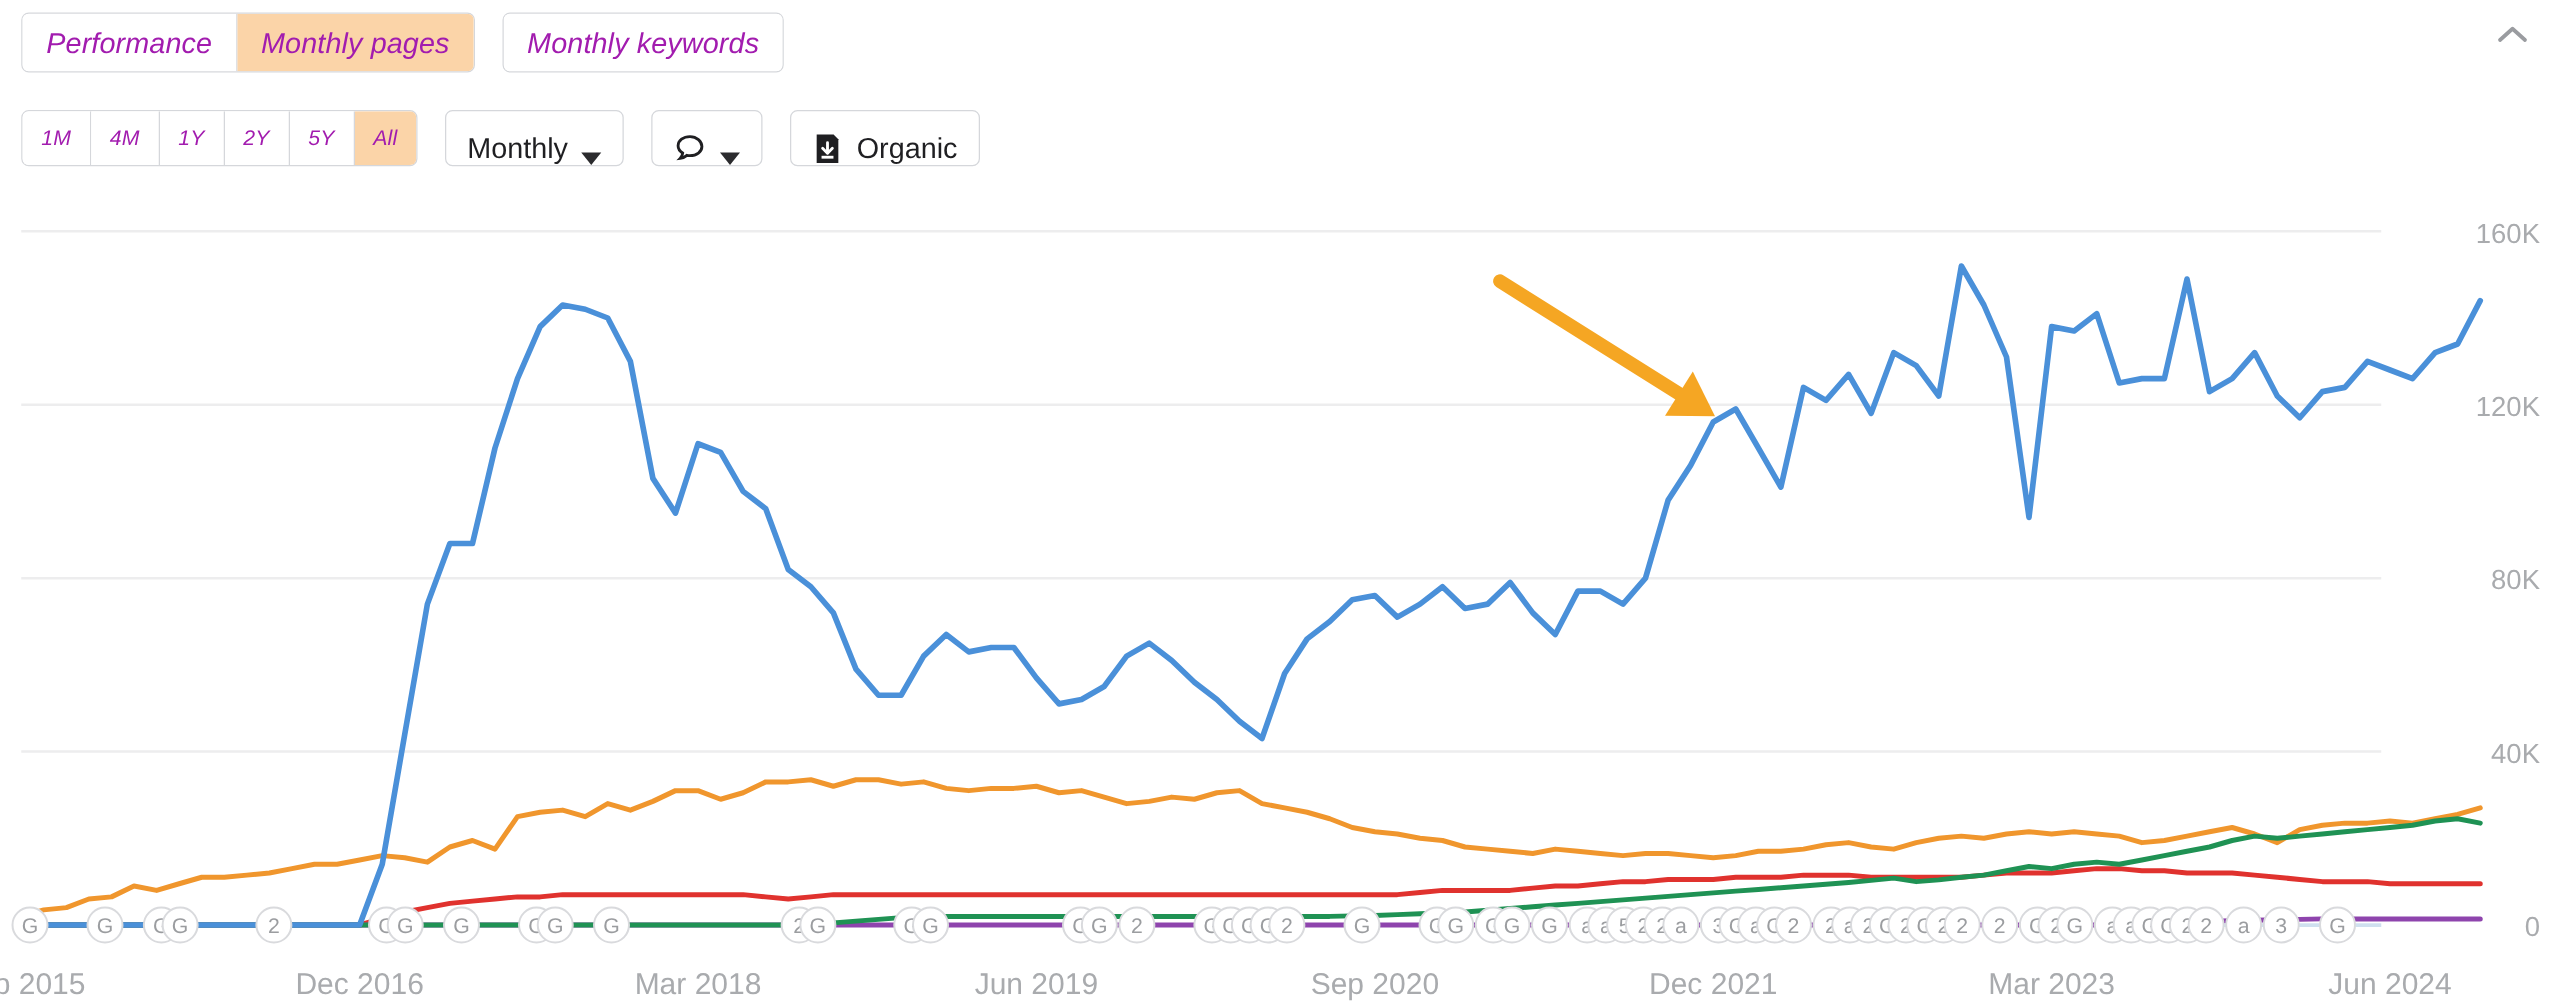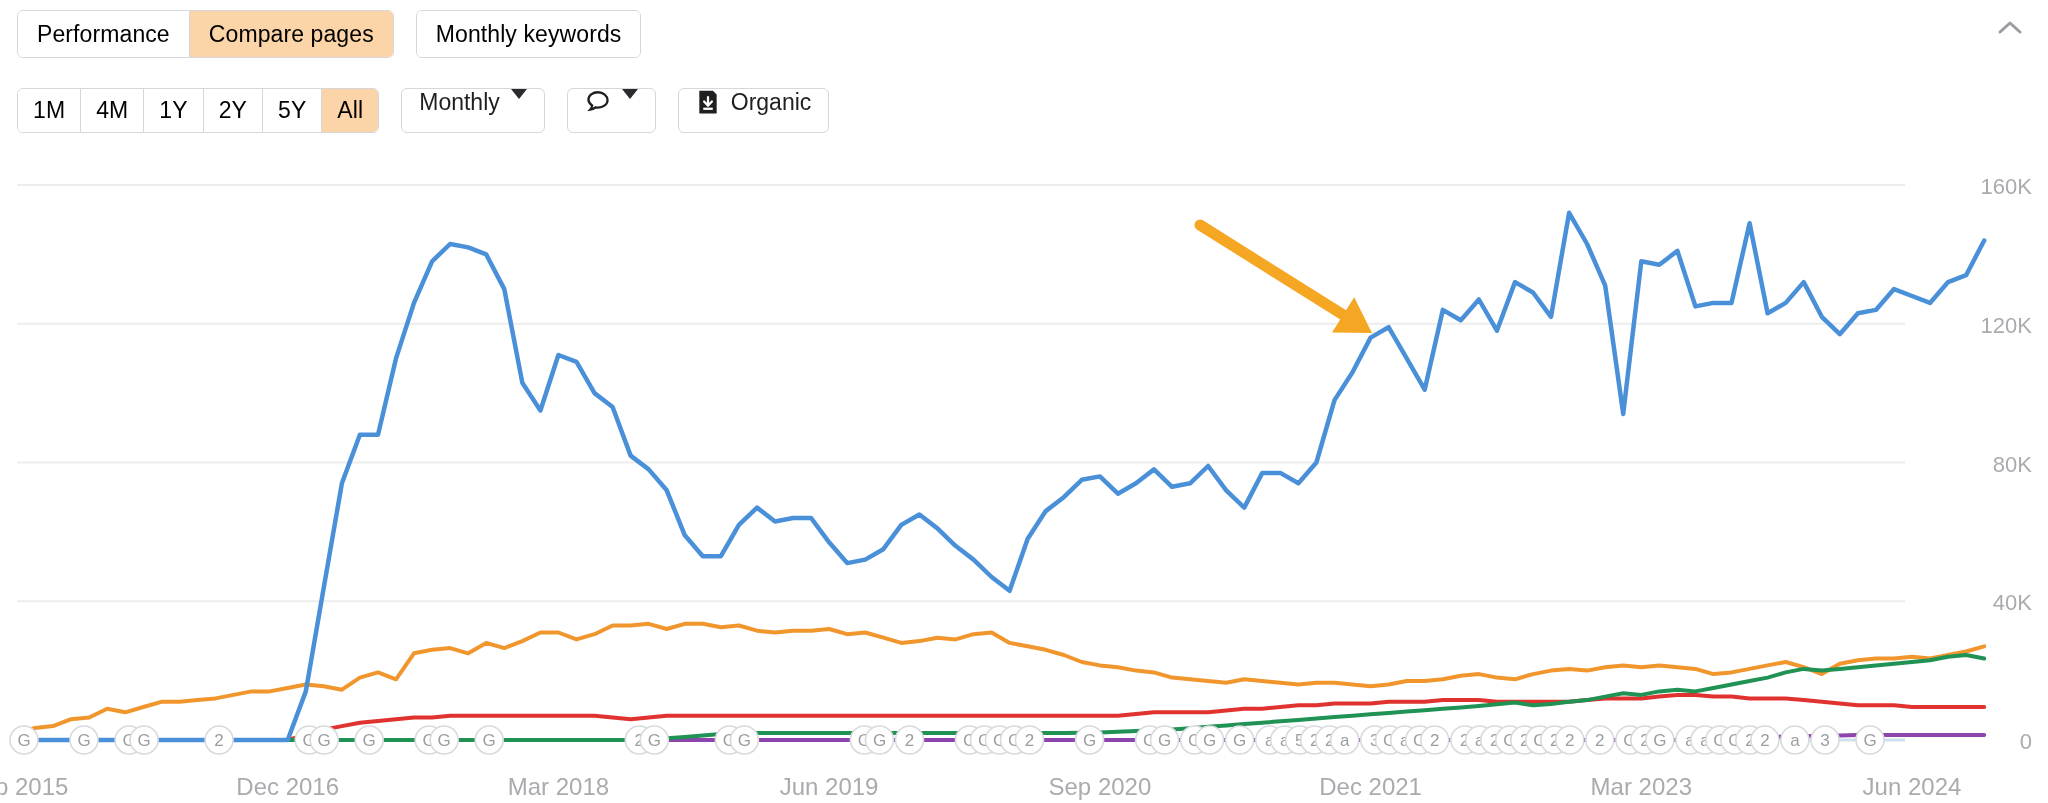--- a/index.html
+++ b/index.html
@@ -21,36 +21,37 @@
     border: 1px solid #d5d7db;
     border-radius: 6px;
     overflow: hidden;
     background: #fff;
     height: 48px;
   }
   .seg-btn {
     display: flex; align-items: center; justify-content: center;
     padding: 0 19px;
     font-size: 23px;
-    color: #000000;
+    color: #a21caf;
     background: #fff;
     border-right: 1px solid #d5d7db;
     cursor: pointer;
     white-space: nowrap;
     height: 100%;
     letter-spacing: .1px;
+    font-style: italic;
   }
   .seg-btn:last-child { border-right: none; }
   .seg-btn.active { background: #fbd4a8; }
 
   .seg-group.small { height: 45px; }
-  .seg-group.small .seg-btn { padding: 0 15px; font-size: 23px; }
+  .seg-group.small .seg-btn { padding: 0 15px; font-size: 17px; }
 
   .plain-btn {
-    display: inline-flex; align-items: flex-start; gap: 11px;
+    display: inline-flex; align-items: flex-end; gap: 11px;
     height: 45px;
     padding: 0 17px;
     border: 1px solid #d5d7db;
     border-radius: 6px;
     background: #fff;
     font-size: 23px;
     color: #1f1f22;
     cursor: pointer;
     white-space: nowrap;
   }
@@ -80,21 +81,21 @@
   .marker-txt { font-size: 17px; fill: #9b9da0; font-family: "Liberation Sans", sans-serif; }
 </style>
 </head>
 <body>
 
 <div id="app">
 
   <div class="toolbar-row" id="row-tabs">
     <div class="seg-group">
       <div class="seg-btn">Performance</div>
-      <div class="seg-btn active">Compare pages</div>
+      <div class="seg-btn active">Monthly pages</div>
     </div>
     <div class="seg-group">
       <div class="seg-btn">Monthly keywords</div>
     </div>
   </div>
 
   <div class="toolbar-row" id="row-controls">
     <div class="seg-group small">
       <div class="seg-btn">1M</div>
       <div class="seg-btn">4M</div>

